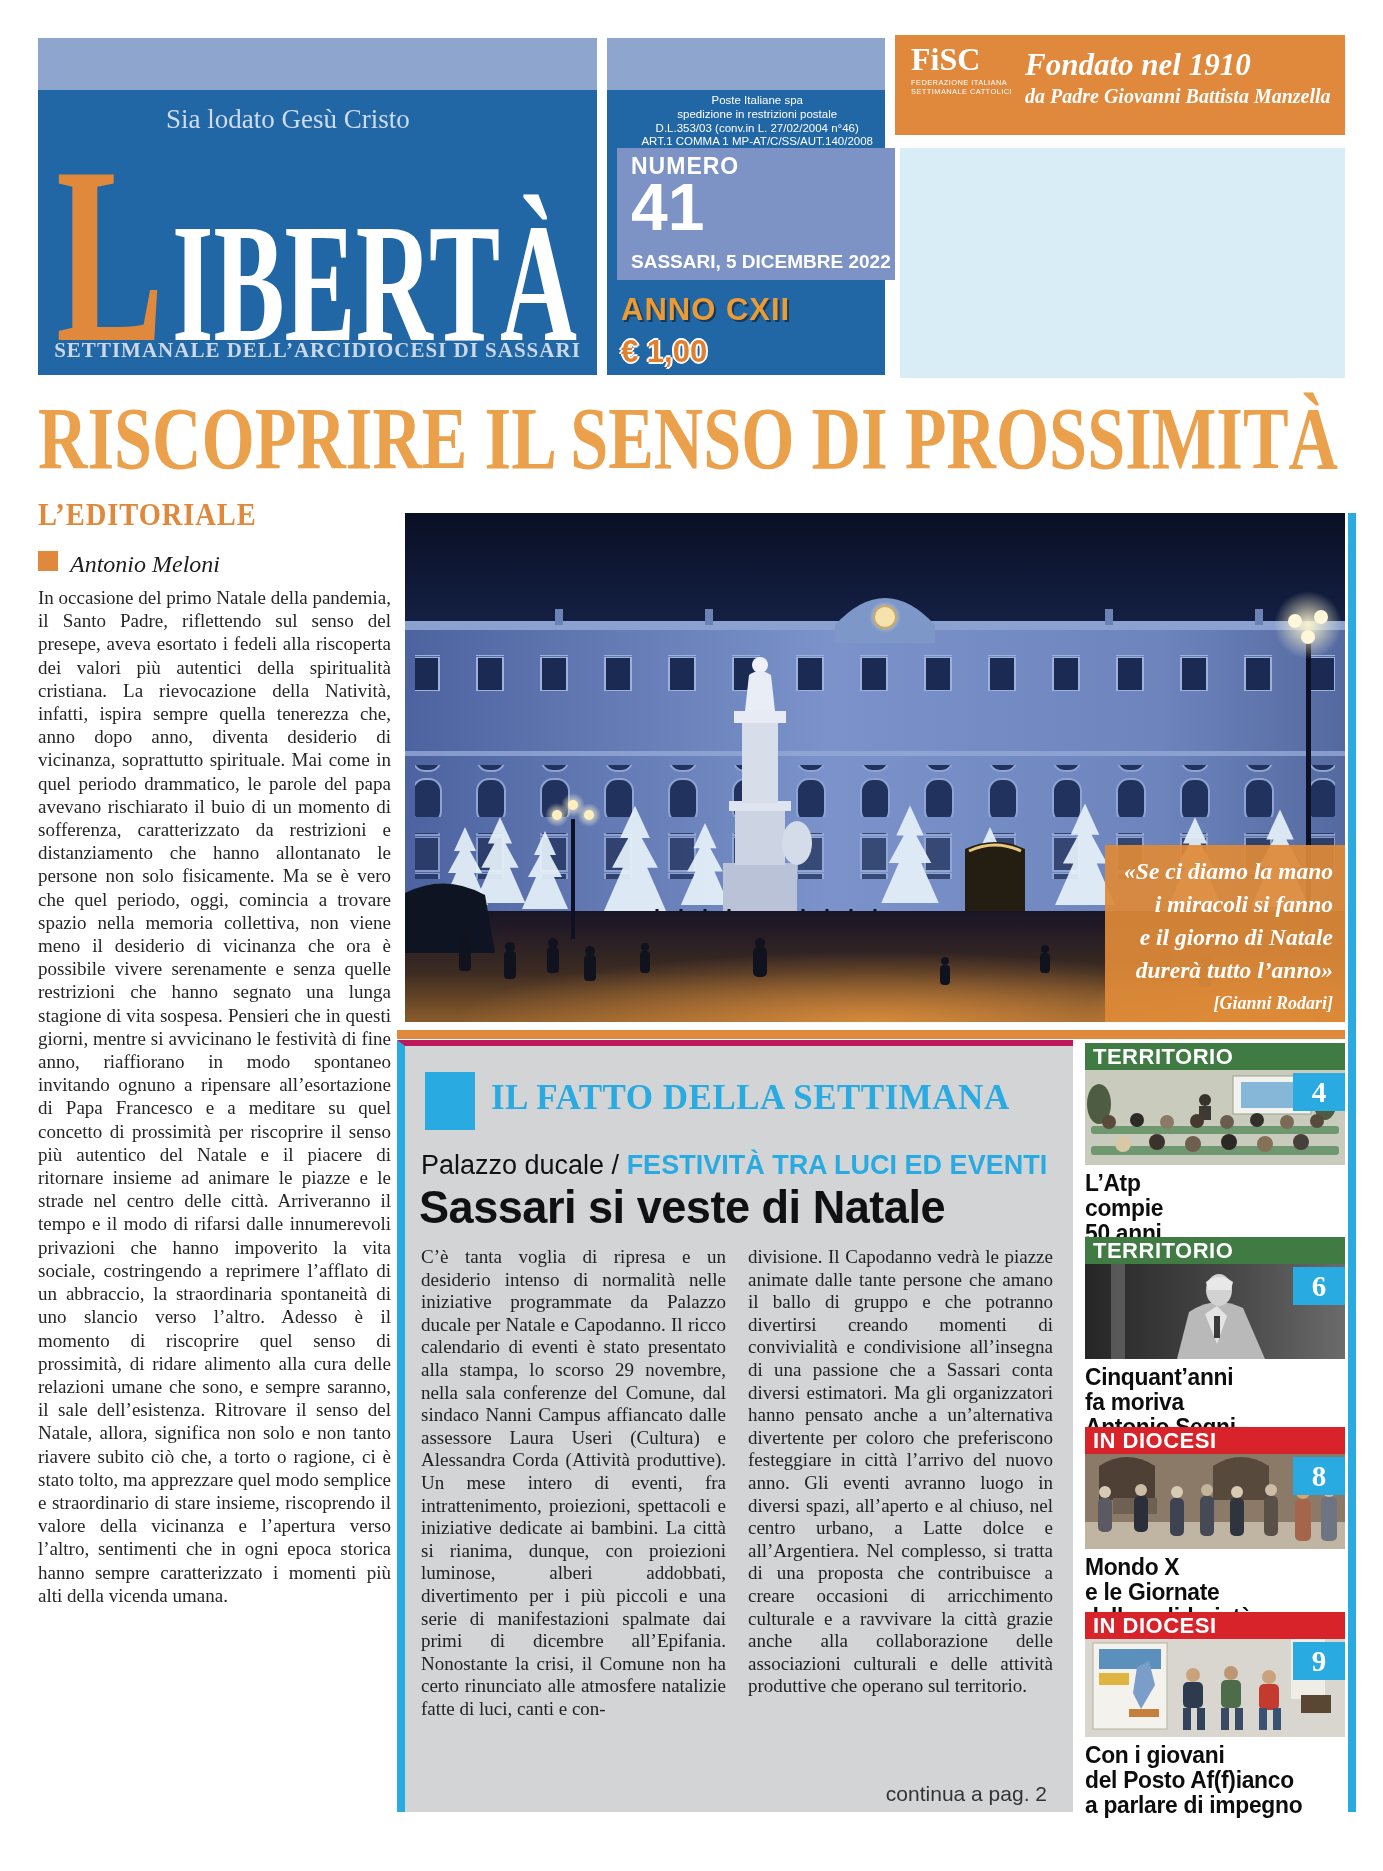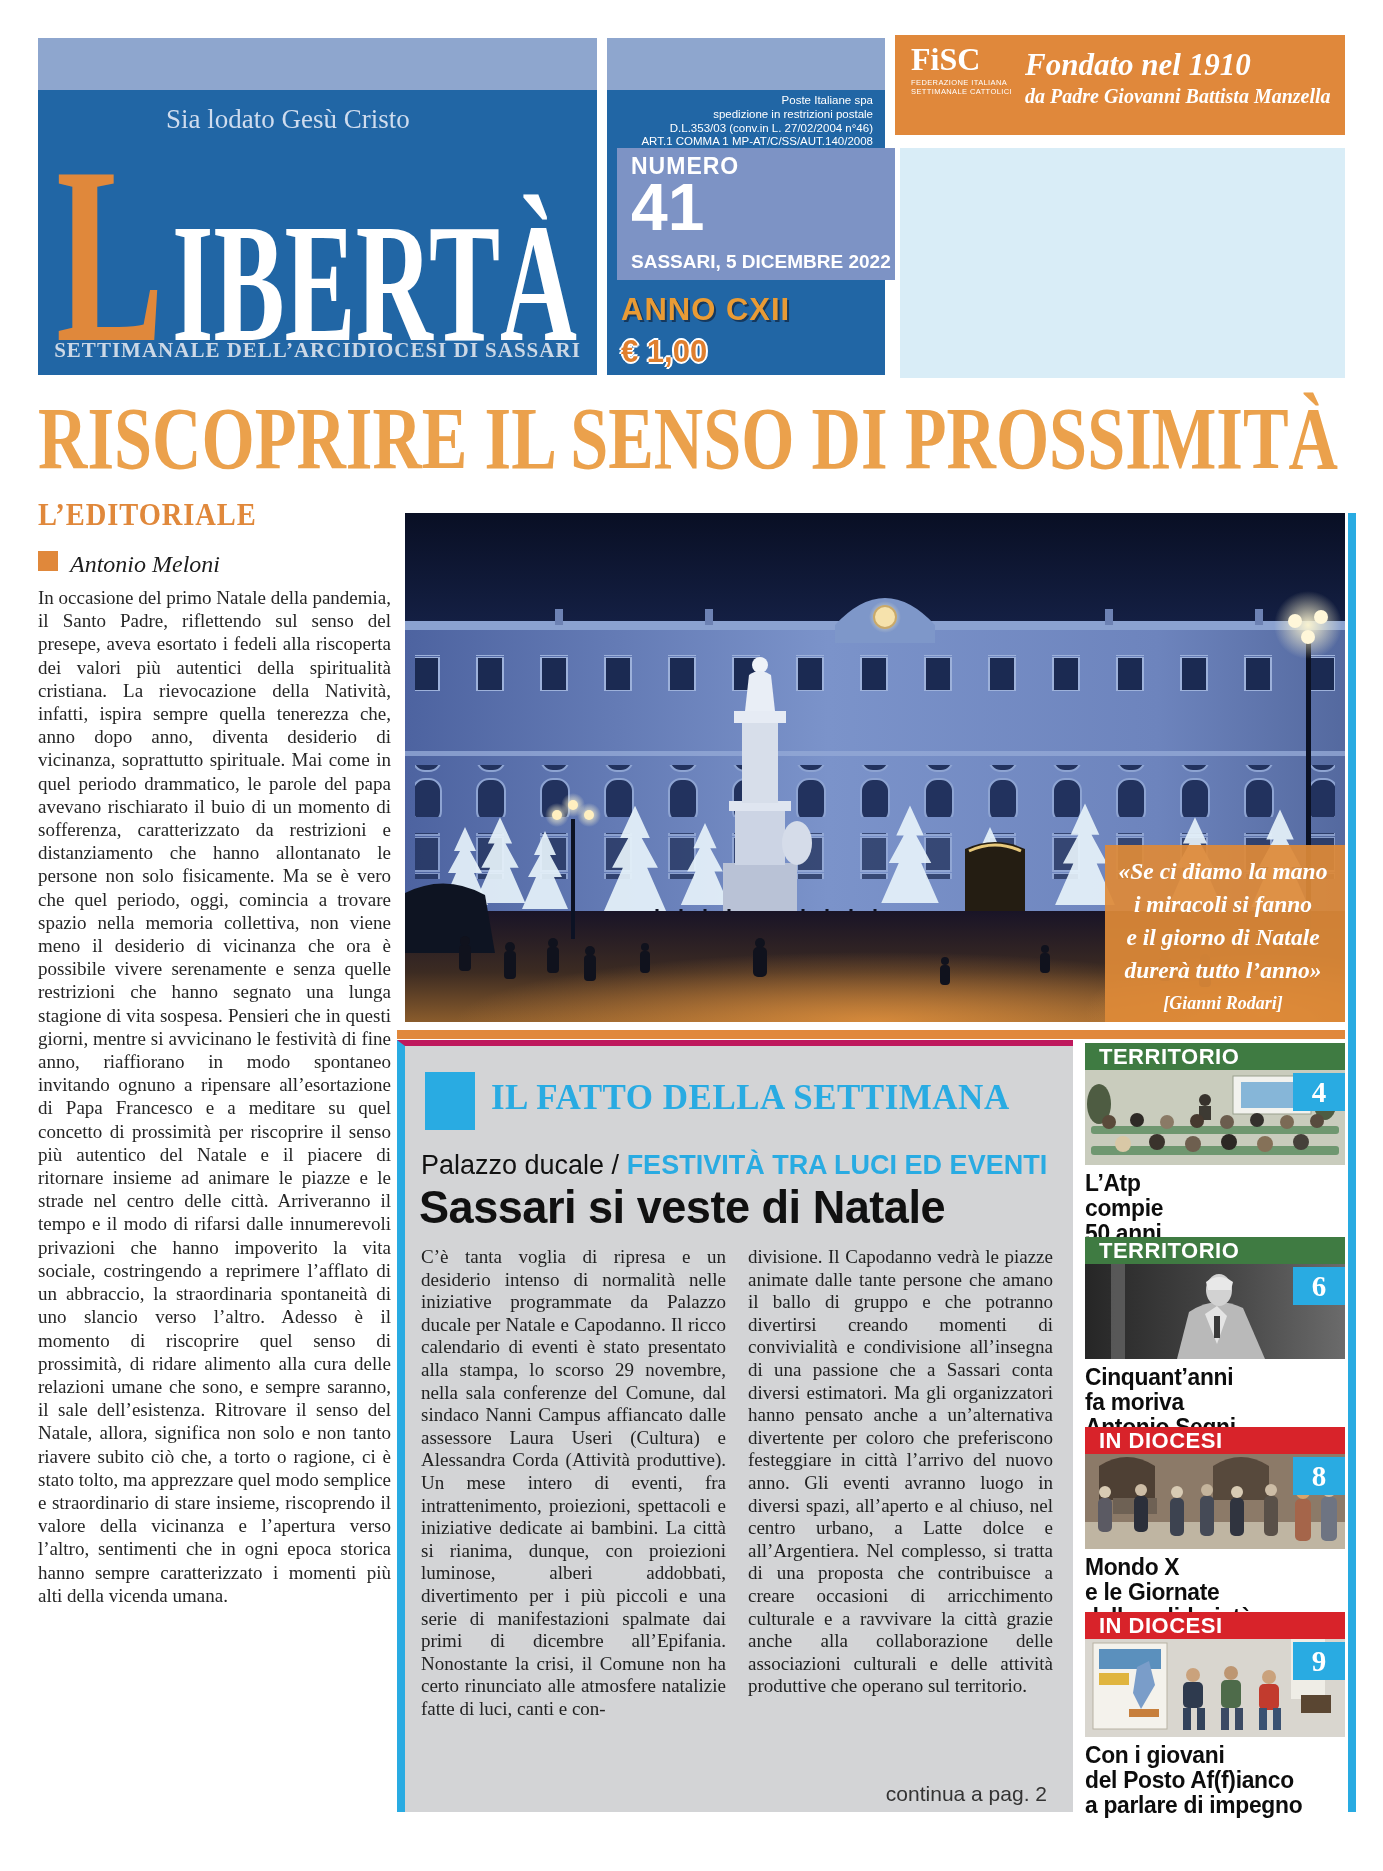--- a/index.html
+++ b/index.html
@@ -9,21 +9,21 @@
 
   
   .mast-left{left:38px;top:38px;width:559px;height:337px;background:#2166a5;}
   .mast-mid{left:607px;top:38px;width:278px;height:337px;background:#2166a5;}
   .topstrip{position:absolute;left:0;top:0;right:0;height:52px;background:#8ea6ce;}
   .motto{position:absolute;left:128px;top:66px;color:#cfdcee;
          font-family:"Liberation Serif",serif;font-size:27px;}
   .mast-title-svg{position:absolute;left:10px;top:72px;}
   .mast-sub{position:absolute;left:0;right:0;bottom:12px;text-align:center;color:#ccd8e6;
             font-family:"Liberation Serif",serif;font-weight:bold;font-size:21px;letter-spacing:1px;}
-  .postal{position:absolute;right:12px;top:56px;text-align:right;color:#fff;
+  .postal{position:absolute;right:12px;top:56px;text-align:center;color:#fff;
           font-size:11.5px;line-height:1.2;}
   .numbox{position:absolute;left:0;top:110px;width:100%;height:132px;background:#7d93c5;margin-left:10px;}
   .numero-label{position:absolute;left:14px;top:5px;color:#fff;font-weight:bold;font-size:23px;letter-spacing:1px;}
   .numero-big{position:absolute;left:14px;top:26px;color:#fff;font-weight:bold;font-size:66px;line-height:1;}
   .issue-date{position:absolute;left:14px;bottom:7px;color:#fff;font-weight:bold;font-size:19px;}
   .anno{position:absolute;left:14px;top:254px;color:#e99b35;font-weight:bold;font-size:31px;
         text-shadow:2px 2px 0 #15395f;letter-spacing:1px;}
   .price{position:absolute;left:14px;top:296px;color:#e07f2e;font-weight:bold;font-size:31px;
          text-shadow:-2px 0 0 #fff,2px 0 0 #fff,0 -2px 0 #fff,0 2px 0 #fff,-1px -1px 0 #fff,1px 1px 0 #fff;}
 
@@ -47,21 +47,21 @@
   .author-sq{width:20px;height:20px;background:#e0883b;}
   .author{font-family:"Liberation Serif",serif;font-style:italic;font-size:24px;color:#1c1c1c;}
   .edit-body{left:38px;top:586px;width:353px;height:1284px;overflow:hidden;
              font-family:"Liberation Serif","DejaVu Serif",serif;font-size:19px;line-height:23.2px;
              text-align:justify;color:#262626;}
 
   
   .photo{left:405px;top:513px;width:940px;height:509px;overflow:hidden;}
   .quote-box{position:absolute;right:0;bottom:0;width:240px;height:177px;background:rgba(222,138,56,.93);
              color:#fff;font-family:"Liberation Serif",serif;font-style:italic;font-weight:bold;
-             text-align:center;padding:10px 12px 0 8px;box-sizing:border-box;}
+             text-align:right;padding:10px 12px 0 8px;box-sizing:border-box;}
   .quote-box .ql{font-size:23.5px;line-height:33px;}
   .quote-box .qa{font-size:18px;line-height:32px;}
   .cyan-rule{left:1348px;top:513px;width:8px;height:1299px;background:#29abe2;}
 
   
   .orange-bar{left:397px;top:1030px;width:948px;height:9px;background:#e0883b;}
   .fatto{left:397px;top:1040px;width:676px;height:772px;background:#d3d4d6;
          border-left:8px solid #29abe2;border-top:6px solid #be185d;box-sizing:border-box;}
   .fatto-sq{position:absolute;left:20px;top:26px;width:50px;height:58px;background:#29abe2;}
   .fatto-title{position:absolute;left:86px;top:32px;color:#29abe2;font-family:"Liberation Serif",serif;
@@ -71,21 +71,21 @@
   .fatto-head{position:absolute;left:14px;top:134px;font-size:46px;font-weight:bold;color:#111;
               letter-spacing:-.5px;transform:scaleX(.98);transform-origin:left;}
   .fatto-cols{position:absolute;left:16px;top:200px;display:flex;gap:22px;}
   .fcol{width:305px;font-family:"Liberation Serif","DejaVu Serif",serif;font-size:19px;
         line-height:22.6px;text-align:justify;color:#222;}
   .continua{position:absolute;right:26px;top:736px;font-size:21px;color:#333;}
 
   
   .side-item{left:1085px;width:260px;}
   .side-bar{height:27px;color:#fff;font-weight:bold;font-size:22px;line-height:27px;
-            padding-left:14px;letter-spacing:.5px;box-sizing:border-box;}
+            padding-left:8px;letter-spacing:.5px;box-sizing:border-box;}
   .bar-green{background:#3f7b42;}
   .bar-red{background:#d8232a;}
   .side-photo{position:relative;height:95px;overflow:hidden;}
   .pagenum{position:absolute;right:0;top:3px;width:52px;height:38px;background:#29abe2;color:#fff;
            font-family:"Liberation Serif",serif;font-weight:bold;font-size:29px;
            display:flex;align-items:center;justify-content:center;}
   .side-title{margin-top:5px;font-weight:bold;font-size:24px;line-height:25px;color:#0d0d0d;
               letter-spacing:-.3px;transform:scaleX(.95);transform-origin:left;}
   svg{display:block;}
 </style>

